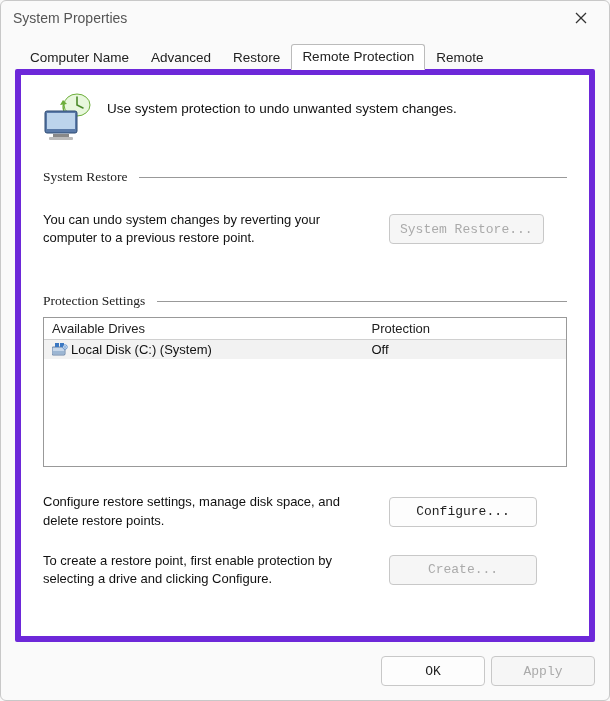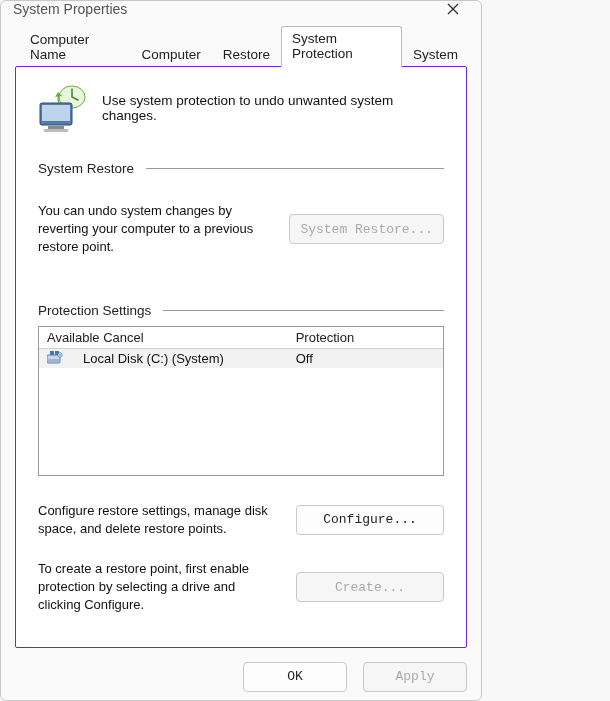--- a/index.html
+++ b/index.html
@@ -4,21 +4,21 @@
 <style>
   * { box-sizing: border-box; }
   html, body {
     margin: 0; padding: 0;
     font-family: "Segoe UI", Tahoma, sans-serif;
     font-size: 13px;
     background: #f8f8f8;
     color: #000;
   }
   .window {
-    width: 482px;
+    width: 610px;
     height: 701px;
     background: #fafafa;
     border: 1px solid #c8c8c8;
     border-radius: 6px;
     position: relative;
     overflow: hidden;
     display: flex;
     flex-direction: column;
   }
   .titlebar {
@@ -57,21 +57,21 @@
   }
   .tab.active {
     background: #fff;
     border: 1px solid #bbb;
     border-bottom: 1px solid #fff;
     border-radius: 3px 3px 0 0;
     z-index: 2;
   }
   .tab-panel {
     margin: 0 14px 4px 14px;
-    border: 1px solid #6d28d9;
+    border: 6px solid #6d28d9;
     background: #fff;
     border-radius: 2px;
     flex: 1 1 auto;
     padding: 18px 22px 18px 22px;
     position: relative;
   }
   .intro-row {
     display: flex;
     align-items: flex-start;
     gap: 14px;
@@ -90,20 +90,21 @@
   }
   .group {
     margin-top: 18px;
     margin-bottom: 14px;
   }
   .group-header {
     display: flex;
     align-items: center;
     gap: 12px;
     margin-bottom: 8px;
+    font-family: Liberation Serif, serif;
   }
   .group-title {
     font-size: 13.5px;
     color: #222;
     white-space: nowrap;
   }
   .group-rule {
     flex: 1;
     height: 1px;
     background: #999;
@@ -159,31 +160,31 @@
   .table-row {
     display: flex;
     font-size: 13px;
     color: #111;
     background: #f2f2f2;
   }
   .table-row .td {
     padding: 2px 8px;
     display: flex;
     align-items: center;
-    gap: 20px;
+    gap: 3px;
   }
   .drive-icon {
     width: 16px;
     height: 14px;
     flex-shrink: 0;
   }
   .dialog-buttons {
     display: flex;
     justify-content: flex-end;
-    gap: 16px;
+    gap: 6px;
     padding: 10px 14px 14px 14px;
   }
   .dialog-buttons .win-button {
     min-width: 104px;
     height: 30px;
   }
 </style>
 </head>
 <body>
 
@@ -194,24 +195,24 @@
     <div class="close-icon">
       <svg width="12" height="12" viewBox="0 0 12 12">
         <line x1="1" y1="1" x2="11" y2="11" stroke="#333" stroke-width="1.3"></line>
         <line x1="11" y1="1" x2="1" y2="11" stroke="#333" stroke-width="1.3"></line>
       </svg>
     </div>
   </div>
 
   <div class="tab-strip">
     <div class="tab">Computer Name</div>
-    <div class="tab">Computer</div>
+    <div class="tab">Advanced</div>
     <div class="tab">Restore</div>
-    <div class="tab active">System Protection</div>
-    <div class="tab">System</div>
+    <div class="tab active">Remote Protection</div>
+    <div class="tab">Remote</div>
   </div>
 
   <div class="tab-panel">
 
     <div class="intro-row">
       <div class="intro-icon">
         <svg width="52" height="48" viewBox="0 0 52 48">
           <ellipse cx="34" cy="12" rx="13" ry="11" fill="#e8f7dd" stroke="#6cae3a" stroke-width="1"></ellipse>
           <path d="M34 4 L34 12 L40 15" stroke="#4b8a2b" stroke-width="1.6" fill="none" stroke-linecap="round"></path>
           <path d="M21 10 a13 11 0 0 0 0 8" stroke="#6cae3a" stroke-width="1.4" fill="none"></path>
@@ -237,21 +238,21 @@
     </div>
 
     <div class="group" style="margin-top:46px;">
       <div class="group-header">
         <span class="group-title">Protection Settings</span>
         <div class="group-rule"></div>
       </div>
 
       <div class="table-box">
         <div class="table-header">
-          <div class="th col-drive">Available Cancel</div>
+          <div class="th col-drive">Available Drives</div>
           <div class="th col-prot">Protection</div>
         </div>
         <div class="table-row">
           <div class="td col-drive">
             <span class="drive-icon">
               <svg width="16" height="14" viewBox="0 0 16 14">
                 <rect x="0" y="4" width="13" height="8" rx="1" fill="#c7d7ea" stroke="#4a6b94" stroke-width="0.8"></rect>
                 <rect x="1" y="8" width="11" height="3" fill="#9cb6d3"></rect>
                 <rect x="3" y="0" width="4" height="4" fill="#3b78c2"></rect>
                 <rect x="8" y="0" width="4" height="4" fill="#3b78c2"></rect>

